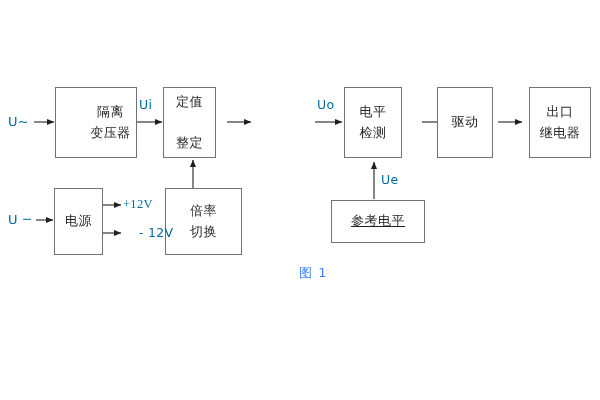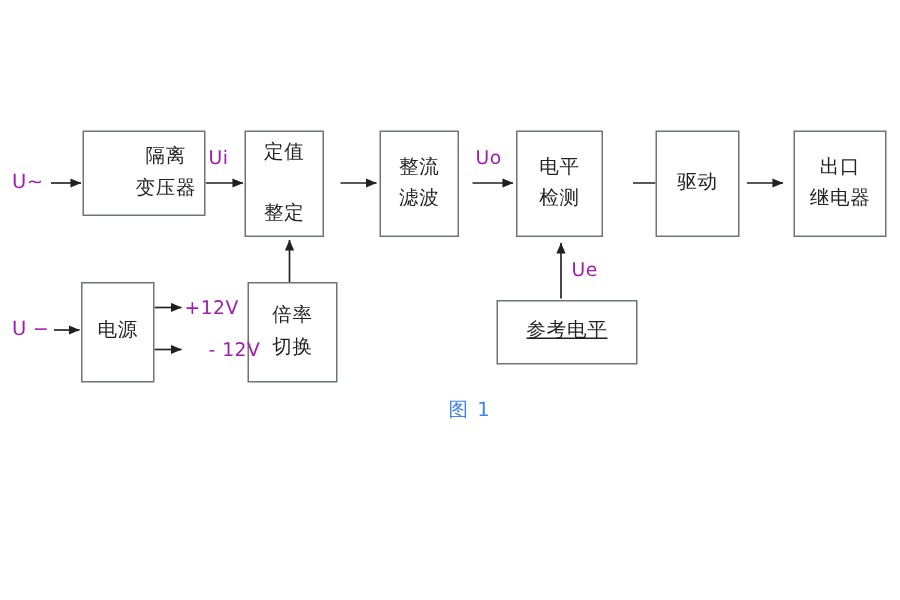--- a/index.html
+++ b/index.html
@@ -27,21 +27,21 @@
     font-size:13px;
     letter-spacing:0.5px;
     white-space:nowrap;
     color:#231f20;
   }
 
   .lbl{
     position:absolute;
     font-size:12.5px;
     white-space:nowrap;
-    color:#a21caf;
+    color:#0369a1;
     letter-spacing:0.3px;
   }
   .lbl.big{font-size:13px;}
 
   
   svg#wires{
     position:absolute;left:0;top:0;width:600px;height:400px;
     pointer-events:none;
   }
 
@@ -80,72 +80,68 @@
 
     <line x1="374" y1="199" x2="374" y2="162" stroke="#231f20" stroke-width="1.1" marker-end="url(#ah)"></line>
 
     <line x1="36" y1="220" x2="53" y2="220" stroke="#231f20" stroke-width="1.1" marker-end="url(#ah)"></line>
 
     <line x1="103" y1="205" x2="121" y2="205" stroke="#231f20" stroke-width="1.1" marker-end="url(#ah)"></line>
 
     <line x1="103" y1="233" x2="121" y2="233" stroke="#231f20" stroke-width="1.1" marker-end="url(#ah)"></line>
   </svg>
 
-  <div class="box" style="left:55px;top:87px;width:82px;height:57px;padding-left:29px;">
+  <div class="box" style="left:55px;top:87px;width:82px;height:71px;padding-left:29px;">
     <span class="ln">隔离</span>
     <span class="ln">变压器</span>
   </div>
 
   <div class="box" style="left:163px;top:87px;width:53px;height:71px;gap:20px;">
     <span class="ln">定值</span>
     <span class="ln">整定</span>
   </div>
 
-  <div class="box" style="left:253px;top:87px;width:53px;height:71px;">
-    <span class="ln">整流</span>
-    <span class="ln">滤波</span>
-  </div>
 
   <div class="box" style="left:344px;top:87px;width:58px;height:71px;justify-content:center;">
     <span class="ln">电平</span>
     <span class="ln">检测</span>
   </div>
 
   <div class="box" style="left:437px;top:87px;width:56px;height:71px;">
     <span class="ln">驱动</span>
   </div>
 
   <div class="box" style="left:54px;top:188px;width:49px;height:67px;">
     <span class="ln">电源</span>
   </div>
 
   <div class="box" style="left:529px;top:87px;width:62px;height:71px;">
     <span class="ln">出口</span>
     <span class="ln">继电器</span>
   </div>
 
-  <div class="box" style="left:165px;top:188px;width:60px;height:67px;">
+  <div class="box" style="left:165px;top:188px;width:77px;height:67px;">
     <span class="ln">倍率</span>
     <span class="ln">切换</span>
   </div>
 
   <div class="box" style="left:331px;top:200px;width:94px;height:43px;text-decoration:underline;">
     <span class="ln">参考电平</span>
   </div>
 
   <div class="lbl big" style="left:8px;top:114px;">U~</div>
 
   <div class="lbl big" style="left:8px;top:212px;">U</div>
   <div class="lbl" style="left:22px;top:211px;">−</div>
 
   <div class="lbl" style="left:139px;top:97px;">Ui</div>
 
   <div class="lbl" style="left:317px;top:97px;">Uo</div>
 
   <div class="lbl" style="left:381px;top:172px;">Ue</div>
 
-  <div class="lbl" style="left:123px;top:197px;">+12V</div>
+  <div class="lbl" style="left:123px;top:197px;font-family:Liberation Serif, serif;">+12V</div>
 
   <div class="lbl" style="left:139px;top:225px;">- 12V</div>
 
   <div class="caption" style="left:299px;top:264px;">图 1</div>
 
 </div>
 
 </body></html>

